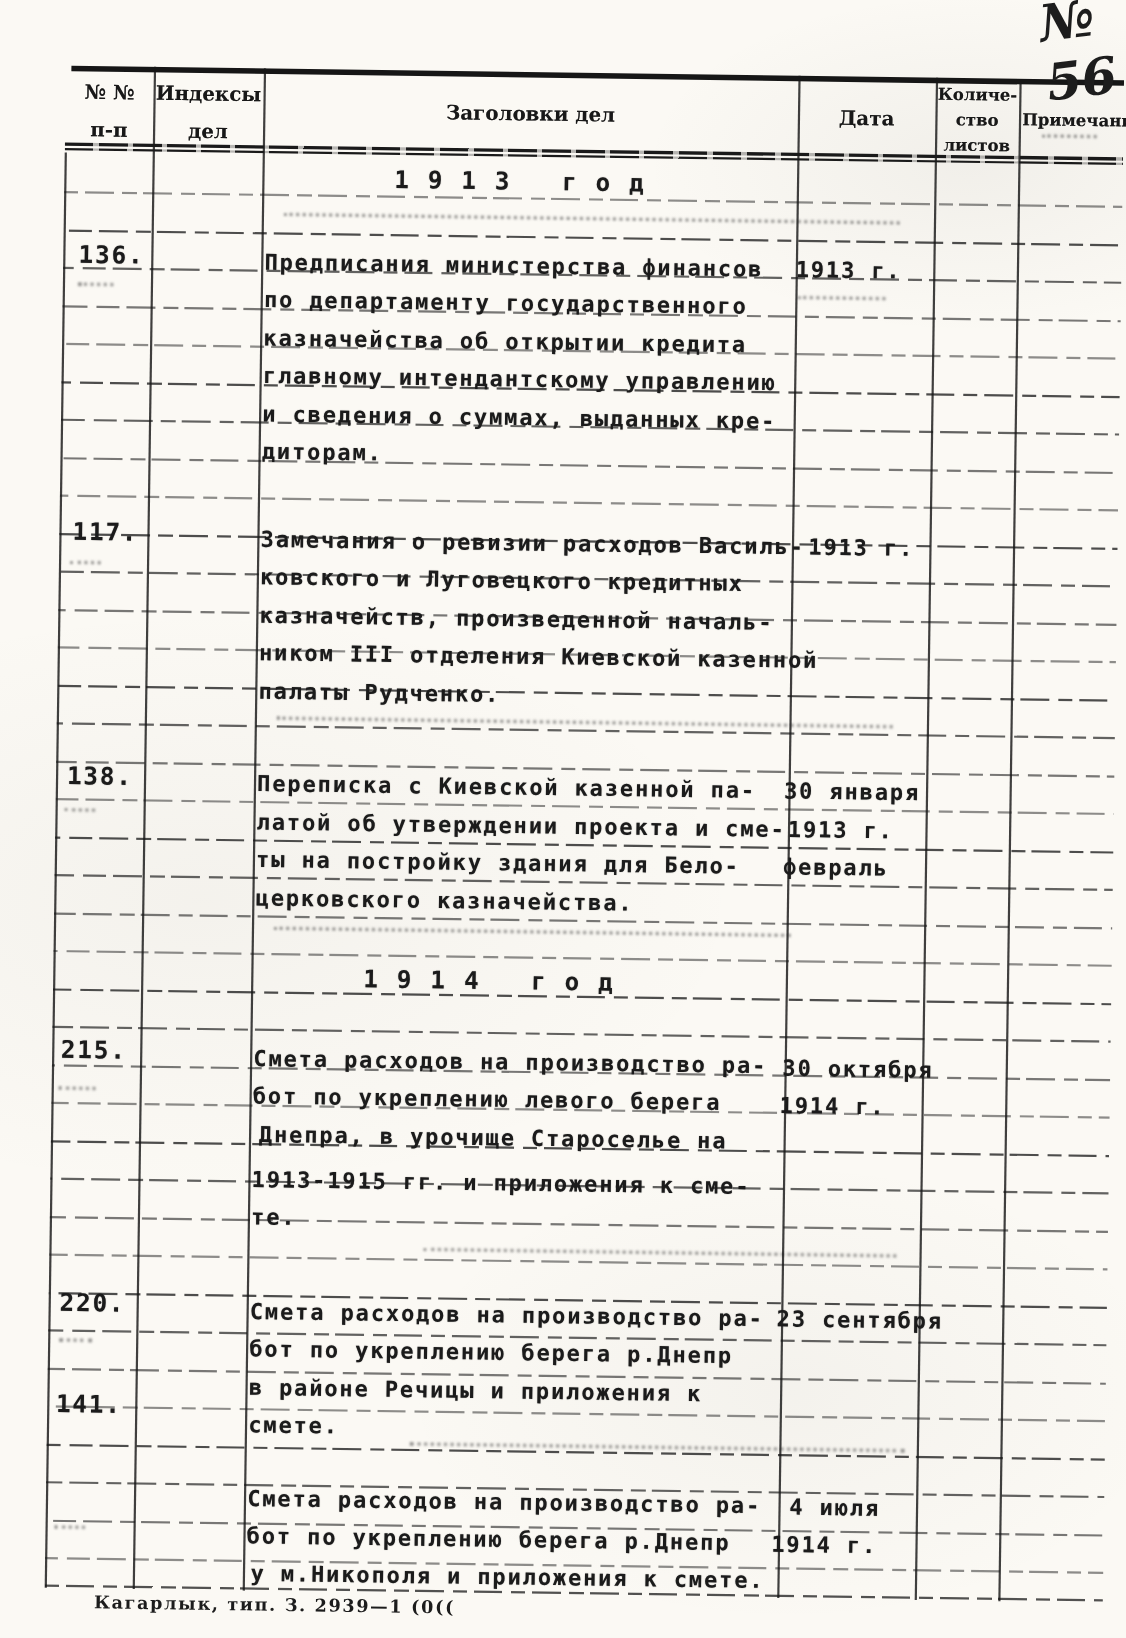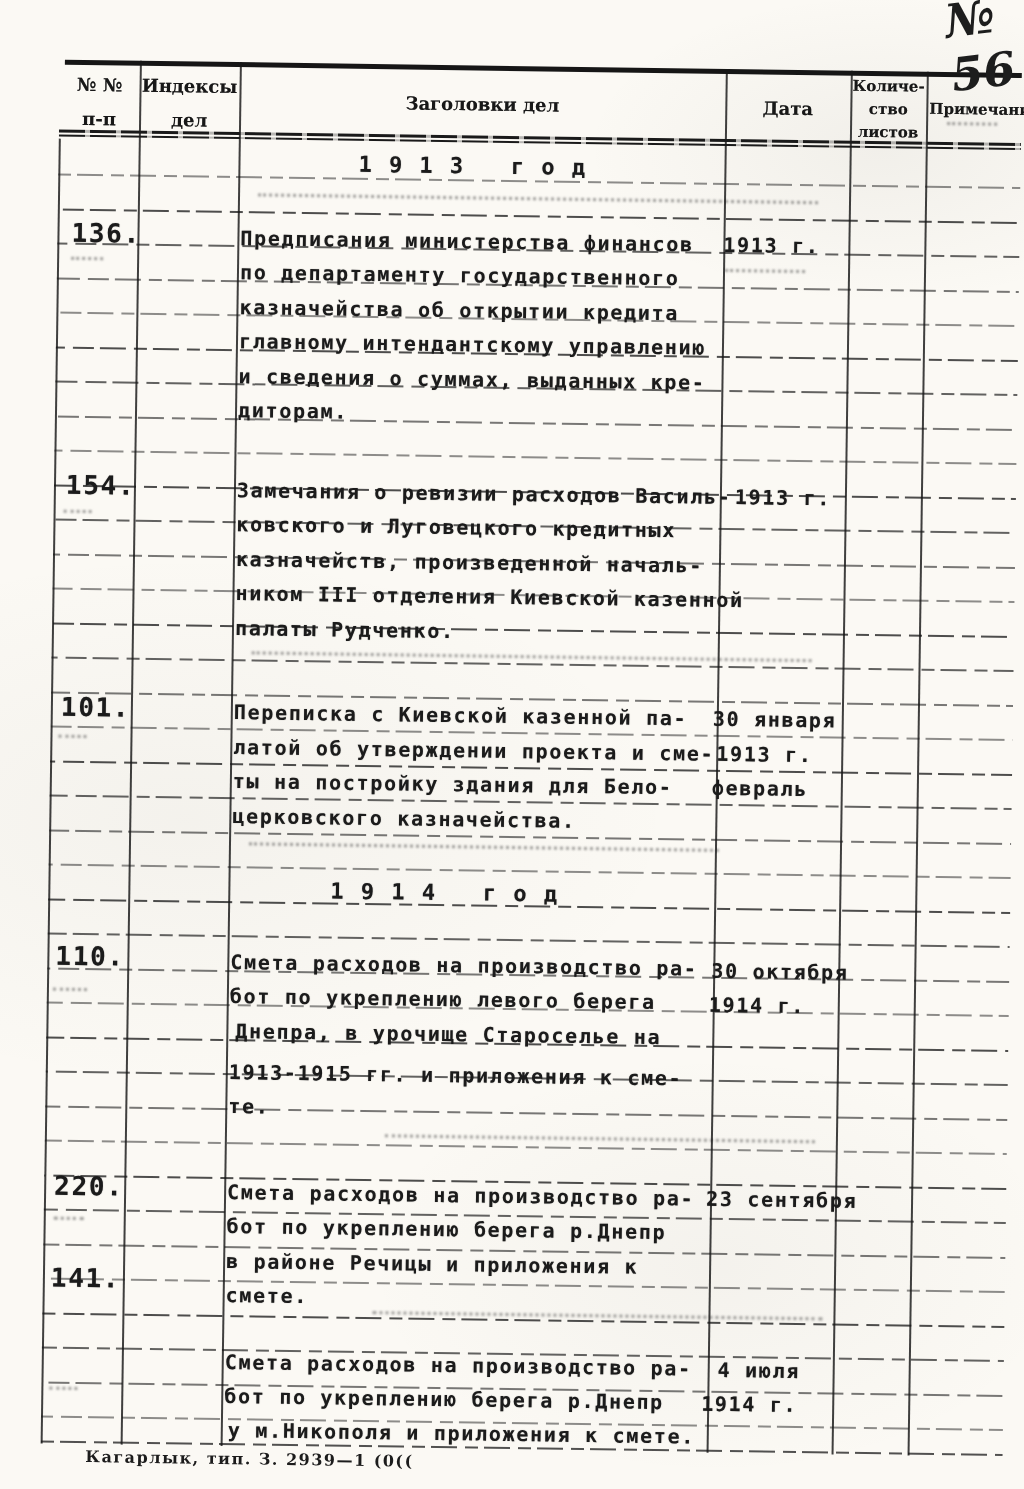--- a/index.html
+++ b/index.html
@@ -17,21 +17,21 @@
       #fbf9f4;
   }
   .scan{position:absolute;inset:0;transform:rotate(0.8deg);transform-origin:50% 52%;}
   
   .tw{
     position:absolute;z-index:2;white-space:pre;
     font-family:"DejaVu Sans Mono", monospace;
     font-weight:700;font-size:20px;letter-spacing:1.7px;line-height:24px;
     color:#1b1b1b;text-shadow:0 0 1px rgba(25,25,25,.45);
   }
-  .num{font-size:26px;}
+  .num{font-size:22px;}
   .section{font-size:22px;letter-spacing:2px;}
   
   .hdr{
     position:absolute;z-index:2;text-align:center;
     font-family:"DejaVu Serif", serif;font-weight:700;color:#181818;
     text-shadow:0 0 .5px rgba(20,20,20,.5);
   }
   .hdr-lg{font-size:18px;}
   .hdr-sm{font-size:15px;}
   .footer{
@@ -140,40 +140,40 @@
 
     <span class="tw num" style="left:64px;top:227px">136.</span>
     <span class="tw" style="left:233px;top:230px">Предписания министерства финансов</span>
     <span class="tw" style="left:233px;top:264px">по департаменту государственного</span>
     <span class="tw" style="left:233px;top:299px">казначейства об открытии кредита</span>
     <span class="tw" style="left:233px;top:333px">главному интендантскому управлению</span>
     <span class="tw" style="left:233px;top:368px">и сведения о суммах, выданных кре-</span>
     <span class="tw" style="left:233px;top:402px">диторам.</span>
     <span class="tw" style="left:716px;top:230px">1913 г.</span>
 
-    <span class="tw num" style="left:62px;top:479px">154.</span>
+    <span class="tw num" style="left:62px;top:479px">117.</span>
     <span class="tw" style="left:233px;top:482px">Замечания о ревизии расходов Василь-</span>
     <span class="tw" style="left:233px;top:516px">ковского и Луговецкого кредитных</span>
     <span class="tw" style="left:233px;top:551px">казначейств, произведенной началь-</span>
     <span class="tw" style="left:233px;top:585px">ником III отделения Киевской казенной</span>
     <span class="tw" style="left:233px;top:620px">палаты Рудченко.</span>
     <span class="tw" style="left:731px;top:482px">1913 г.</span>
 
-    <span class="tw num" style="left:60px;top:701px">101.</span>
+    <span class="tw num" style="left:60px;top:701px">138.</span>
     <span class="tw" style="left:233px;top:704px">Переписка с Киевской казенной па-</span>
     <span class="tw" style="left:233px;top:739px">латой об утверждении проекта и сме-</span>
     <span class="tw" style="left:233px;top:773px">ты на постройку здания для Бело-</span>
     <span class="tw" style="left:233px;top:808px">церковского казначейства.</span>
     <span class="tw" style="left:712px;top:704px">30 января</span>
     <span class="tw" style="left:716px;top:739px">1913 г.</span>
     <span class="tw" style="left:712px;top:773px">февраль</span>
 
     <span class="tw section" style="left:332px;top:882px">1 9 1 4   г о д</span>
 
-    <span class="tw num" style="left:58px;top:950px">110.</span>
+    <span class="tw num" style="left:58px;top:950px">215.</span>
     <span class="tw" style="left:233px;top:954px">Смета расходов на производство ра-</span>
     <span class="tw" style="left:233px;top:988px">бот по укреплению левого берега</span>
     <span class="tw" style="left:239px;top:1023px">Днепра, в урочище Староселье на</span>
     <span class="tw" style="left:233px;top:1064px">1913-1915 гг. и приложения к сме-</span>
     <span class="tw" style="left:233px;top:1098px">те.</span>
     <span class="tw" style="left:714px;top:956px">30 октября</span>
     <span class="tw" style="left:712px;top:990px">1914 г.</span>
 
     <span class="tw num" style="left:60px;top:1180px">220.</span>
     <span class="tw" style="left:233px;top:1184px">Смета расходов на производство ра-</span>

